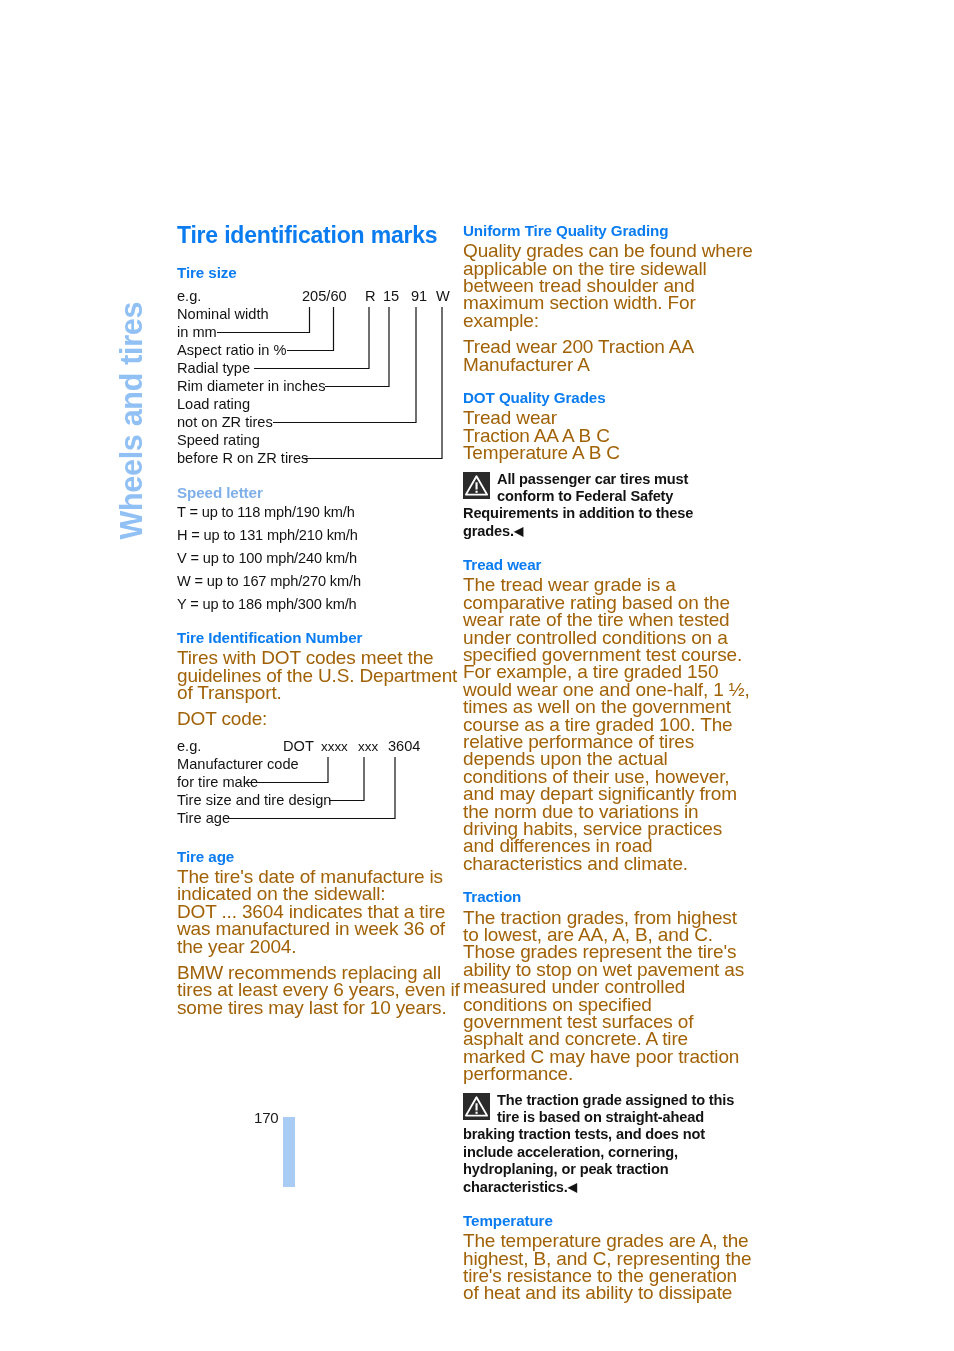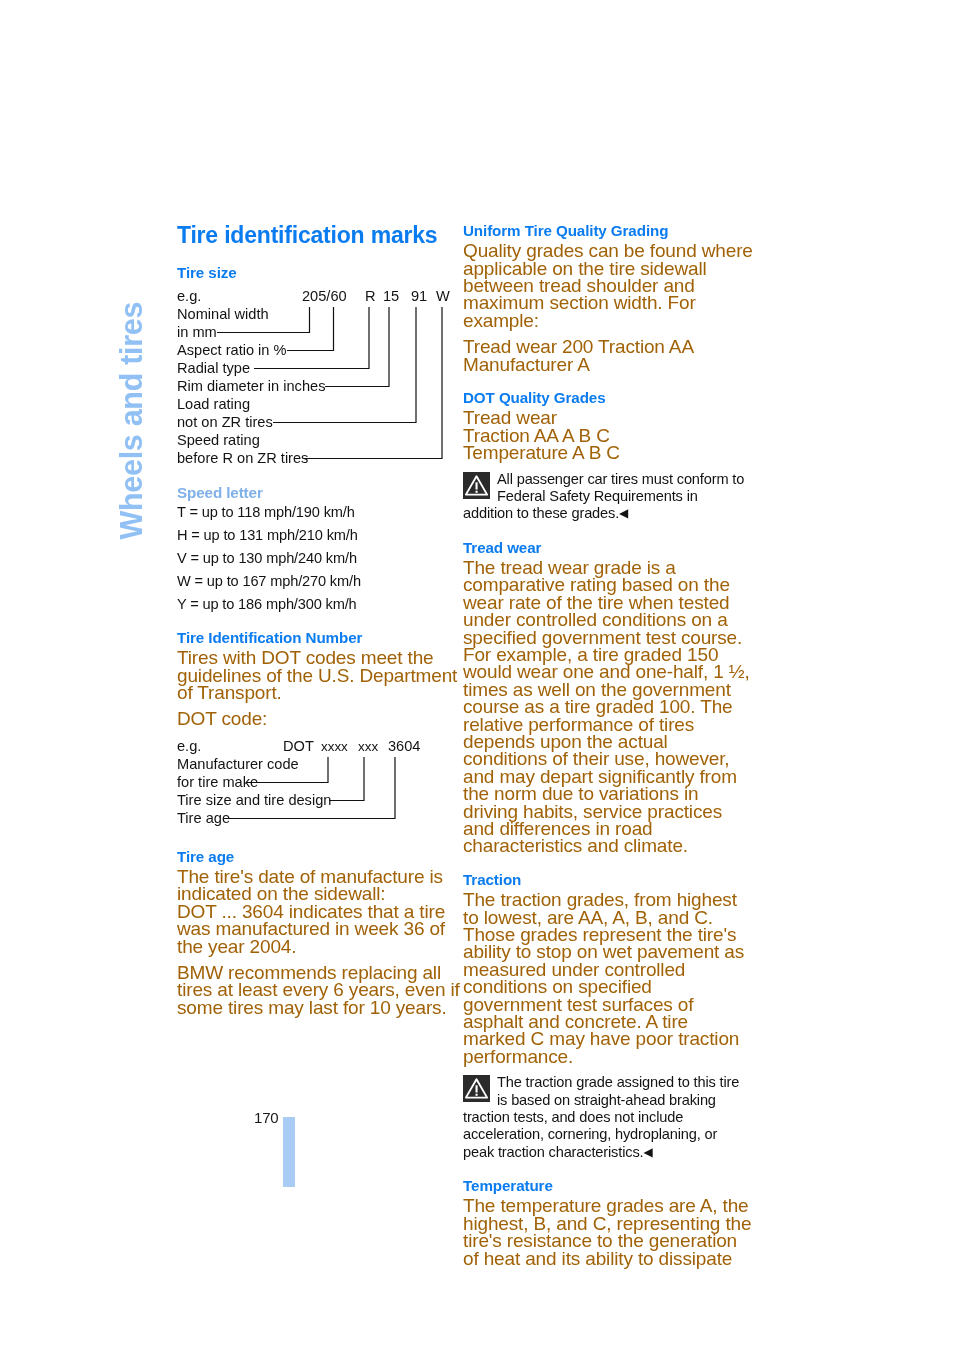--- a/index.html
+++ b/index.html
@@ -99,20 +99,21 @@
   .diagram svg { display: block; }
 
   
   .note {
     position: relative;
     margin: 9px 9px 0 0;
     font-size: 14.6px;
     line-height: 17.4px;
     color: #131313;
     letter-spacing: -0.15px;
+    font-weight: bold;
   }
   .note .warn-icon {
     float: left;
     width: 27px;
     height: 27px;
     margin: 1px 7px 0 0;
   }
   .note .note-text { }
   .note .arrow { font-size: 12px; vertical-align: 1px; }
 
@@ -184,21 +185,21 @@
 
           <path d="M265,19 L265,170.5 L127,170.5"></path>
         </g>
       </svg>
     </div>
 
     <h2 class="sec soft">Speed letter</h2>
     <div class="speed-list">
       <p>T = up to 118 mph/190 km/h</p>
       <p>H = up to 131 mph/210 km/h</p>
-      <p>V = up to 130 mph/240 km/h</p>
+      <p>V = up to 100 mph/240 km/h</p>
       <p>W = up to 167 mph/270 km/h</p>
       <p>Y = up to 186 mph/300 km/h</p>
     </div>
 
     <h2 class="sec">Tire Identification Number</h2>
     <p class="body">Tires with DOT codes meet the guidelines of the U.S. Department of Transport.</p>
     <p class="body tight">DOT code:</p>
 
     <div class="diagram" style="margin-top:10px;">
       <svg width="292" height="94" viewBox="0 0 292 94" xmlns="http://www.w3.org/2000/svg">

